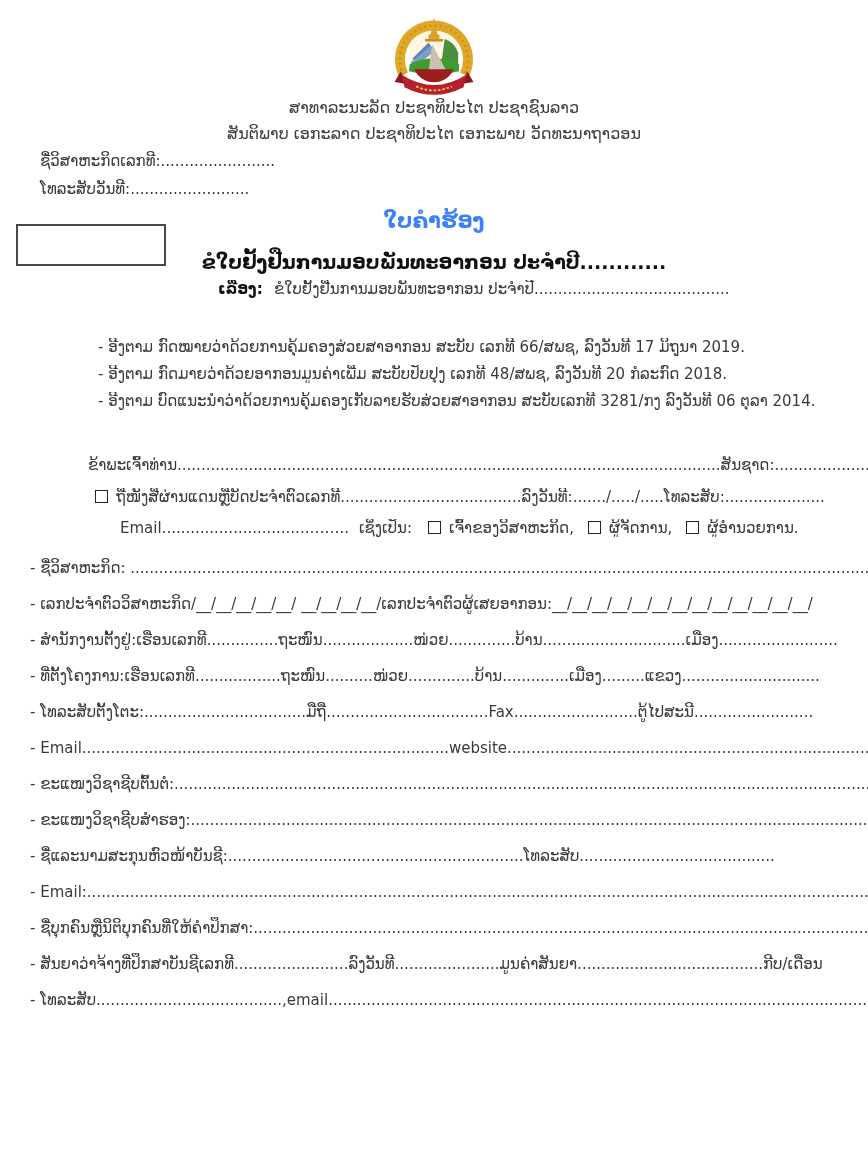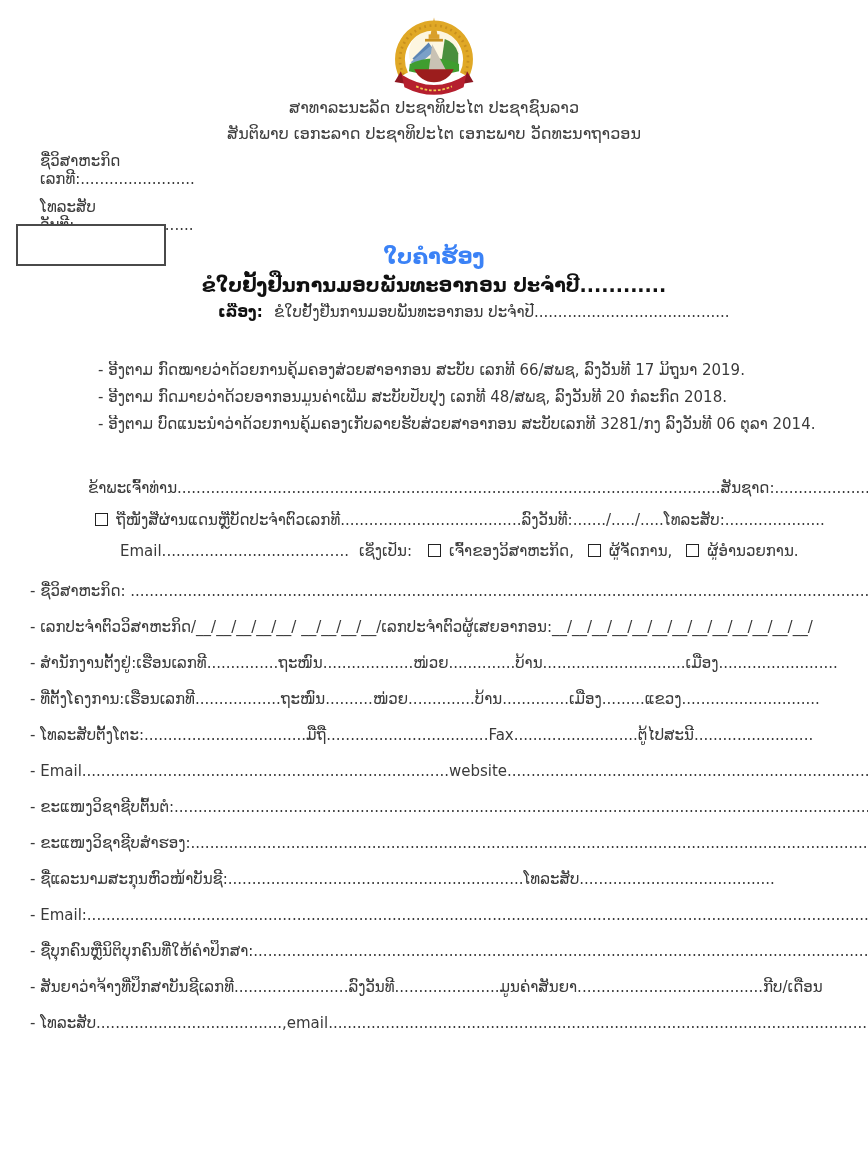--- a/index.html
+++ b/index.html
@@ -15,36 +15,35 @@
     padding-top:12px;
   }
   .emblem{width:90px;height:86px;margin:0 auto;}
   .hdr{ text-align:center; color:#3f3f3f; }
   .hdr1{font-size:16px;}
   .hdr2{margin-top:7px;font-size:16px;}
   .meta-row{
     display:flex;justify-content:flex-start;
     padding:0 24px 0 40px;
     white-space:nowrap;
-    flex-direction:column;
   }
   .meta-row.first{margin-top:9px;}
   .meta-row.second{margin-top:10px;}
   .stamp-box{
     position:absolute;left:16px;top:224px;
     width:146px;height:38px;
     border:2px solid #4a4a4a;
     background:#fff;
   }
   .title1{
     margin-top:11px;text-align:center;
     font-size:21px;font-weight:bold;color:#3b82f6;
   }
   .title2{
-    margin-top:5px;text-align:center;
+    margin-top:18px;text-align:center;
     font-size:19px;font-weight:bold;color:#111;
   }
   .addr-row{margin-left:218px;white-space:nowrap;overflow:hidden;}
   .addr-row.first{margin-top:17px;}
   .addr-row.second{margin-top:7px;}
   .addr-lbl{font-weight:bold;color:#111;display:inline-block;min-width:48px;}
   .addr-txt{margin-left:8px;}
   .refs{margin-left:98px;margin-top:40px;}
   .refs div{margin-bottom:9px;white-space:nowrap;overflow:hidden;}
   .decl1{margin-left:88px;margin-top:46px;white-space:nowrap;overflow:hidden;}

